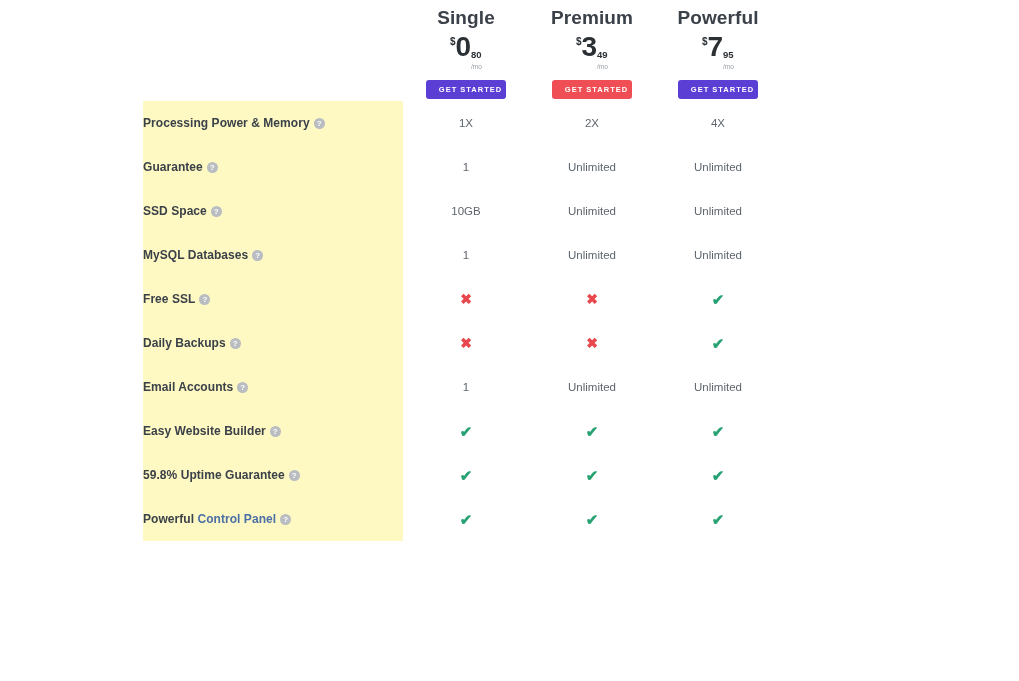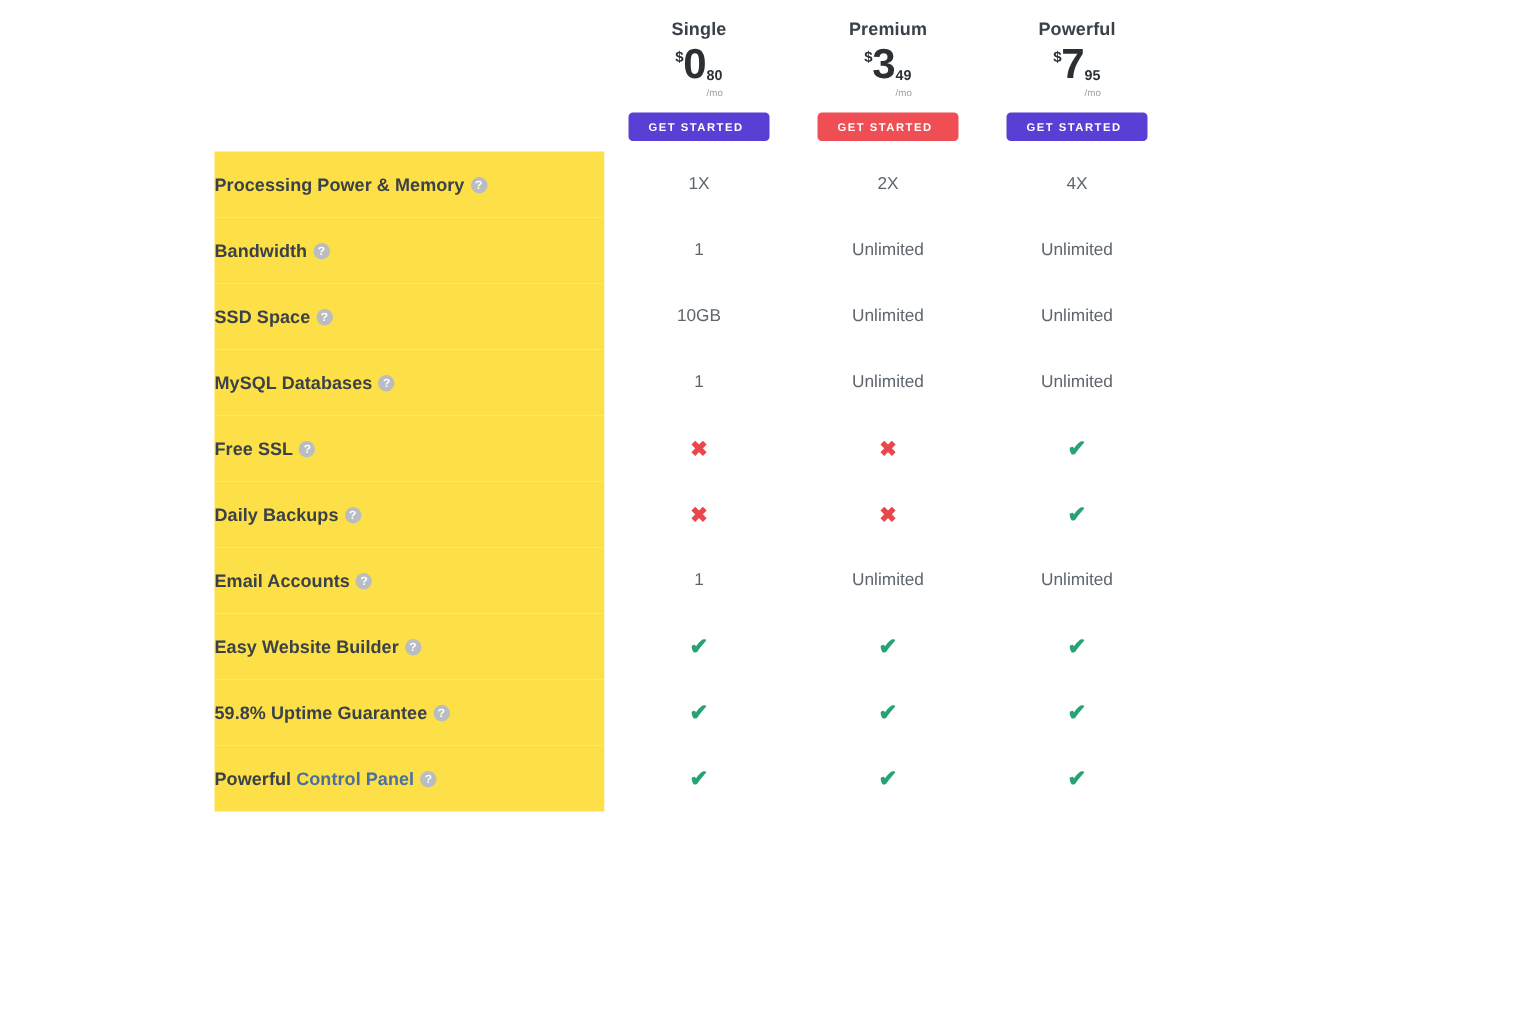--- a/index.html
+++ b/index.html
@@ -52,21 +52,21 @@
   .plan-head {
     background: #ffffff;
     border: 1px solid #ebedef;
     border-bottom: none;
     text-align: center;
     height: 96px;
     padding: 8px 4px 10px 4px;
   }
 
   .plan-name {
-    font-size: 12px;
+    font-size: 19px;
     font-weight: 600;
     color: #3b4148;
     letter-spacing: 0.1px;
     line-height: 1.2;
     margin-bottom: 3px;
   }
 
   .price-line {
     display: block;
     line-height: 1;
@@ -109,36 +109,36 @@
     margin-top: 5px;
   }
 
   .cta-button {
     display: inline-block;
     font-size: 7.5px;
     font-weight: 700;
     letter-spacing: 1px;
     color: #ffffff;
     text-transform: uppercase;
-    padding: 6px 17px 6px 13px;
+    padding: 6px 4px 6px 13px;
     border-radius: 3px;
     border: none;
     cursor: pointer;
     font-family: "Liberation Sans", sans-serif;
     line-height: 1;
     white-space: nowrap;
   }
   .cta-purple { background: #5b3fd4; }
   .cta-red    { background: #ef4f54; }
 
   
   .feature-cell {
     border: 1px solid #ebedef;
     border-right: none;
-    background: #fde047;
+    background: #fef9c3;
     height: 44px;
     padding: 0 16px;
     font-size: 12px;
     font-weight: 600;
     color: #3b4148;
     letter-spacing: 0.05px;
     white-space: nowrap;
   }
   .feature-cell .accent {
     color: #4a6fa5;
@@ -200,21 +200,21 @@
         </tr>
     </thead>
     <tbody>
         <tr>
           <td class="feature-cell"><span>Processing Power &amp; Memory</span><span class="help-icon">?</span></td>
           <td class="value-cell"><span>1X</span></td>
           <td class="value-cell"><span>2X</span></td>
           <td class="value-cell"><span>4X</span></td>
         </tr>
         <tr>
-          <td class="feature-cell"><span>Bandwidth</span><span class="help-icon">?</span></td>
+          <td class="feature-cell"><span>Guarantee</span><span class="help-icon">?</span></td>
           <td class="value-cell"><span>1</span></td>
           <td class="value-cell"><span>Unlimited</span></td>
           <td class="value-cell"><span>Unlimited</span></td>
         </tr>
         <tr>
           <td class="feature-cell"><span>SSD Space</span><span class="help-icon">?</span></td>
           <td class="value-cell"><span>10GB</span></td>
           <td class="value-cell"><span>Unlimited</span></td>
           <td class="value-cell"><span>Unlimited</span></td>
         </tr>

